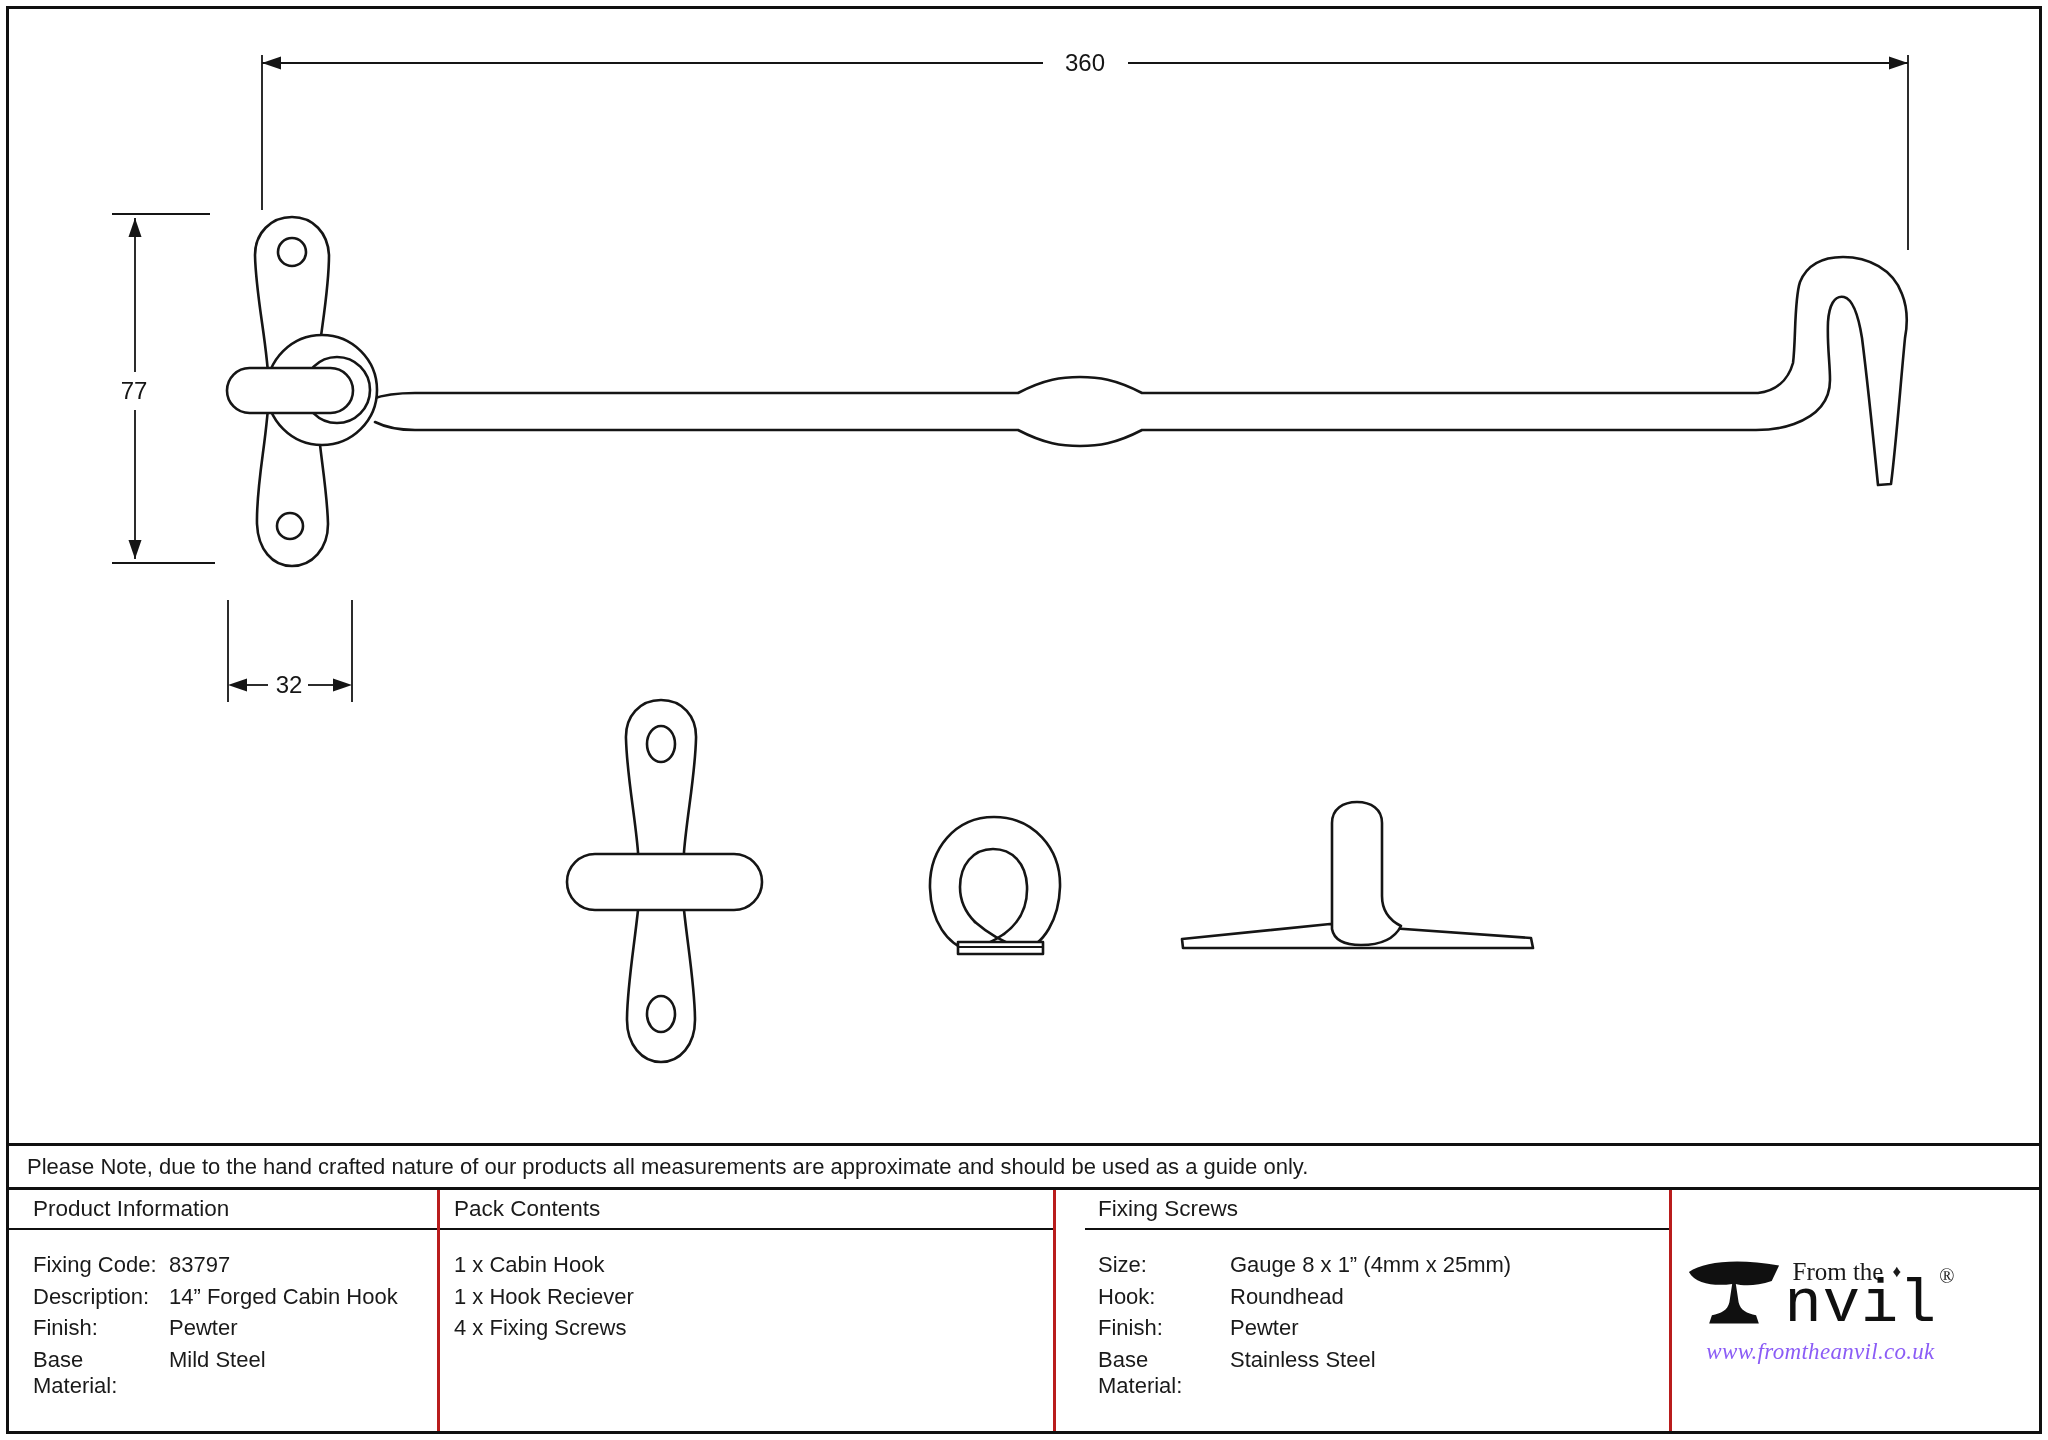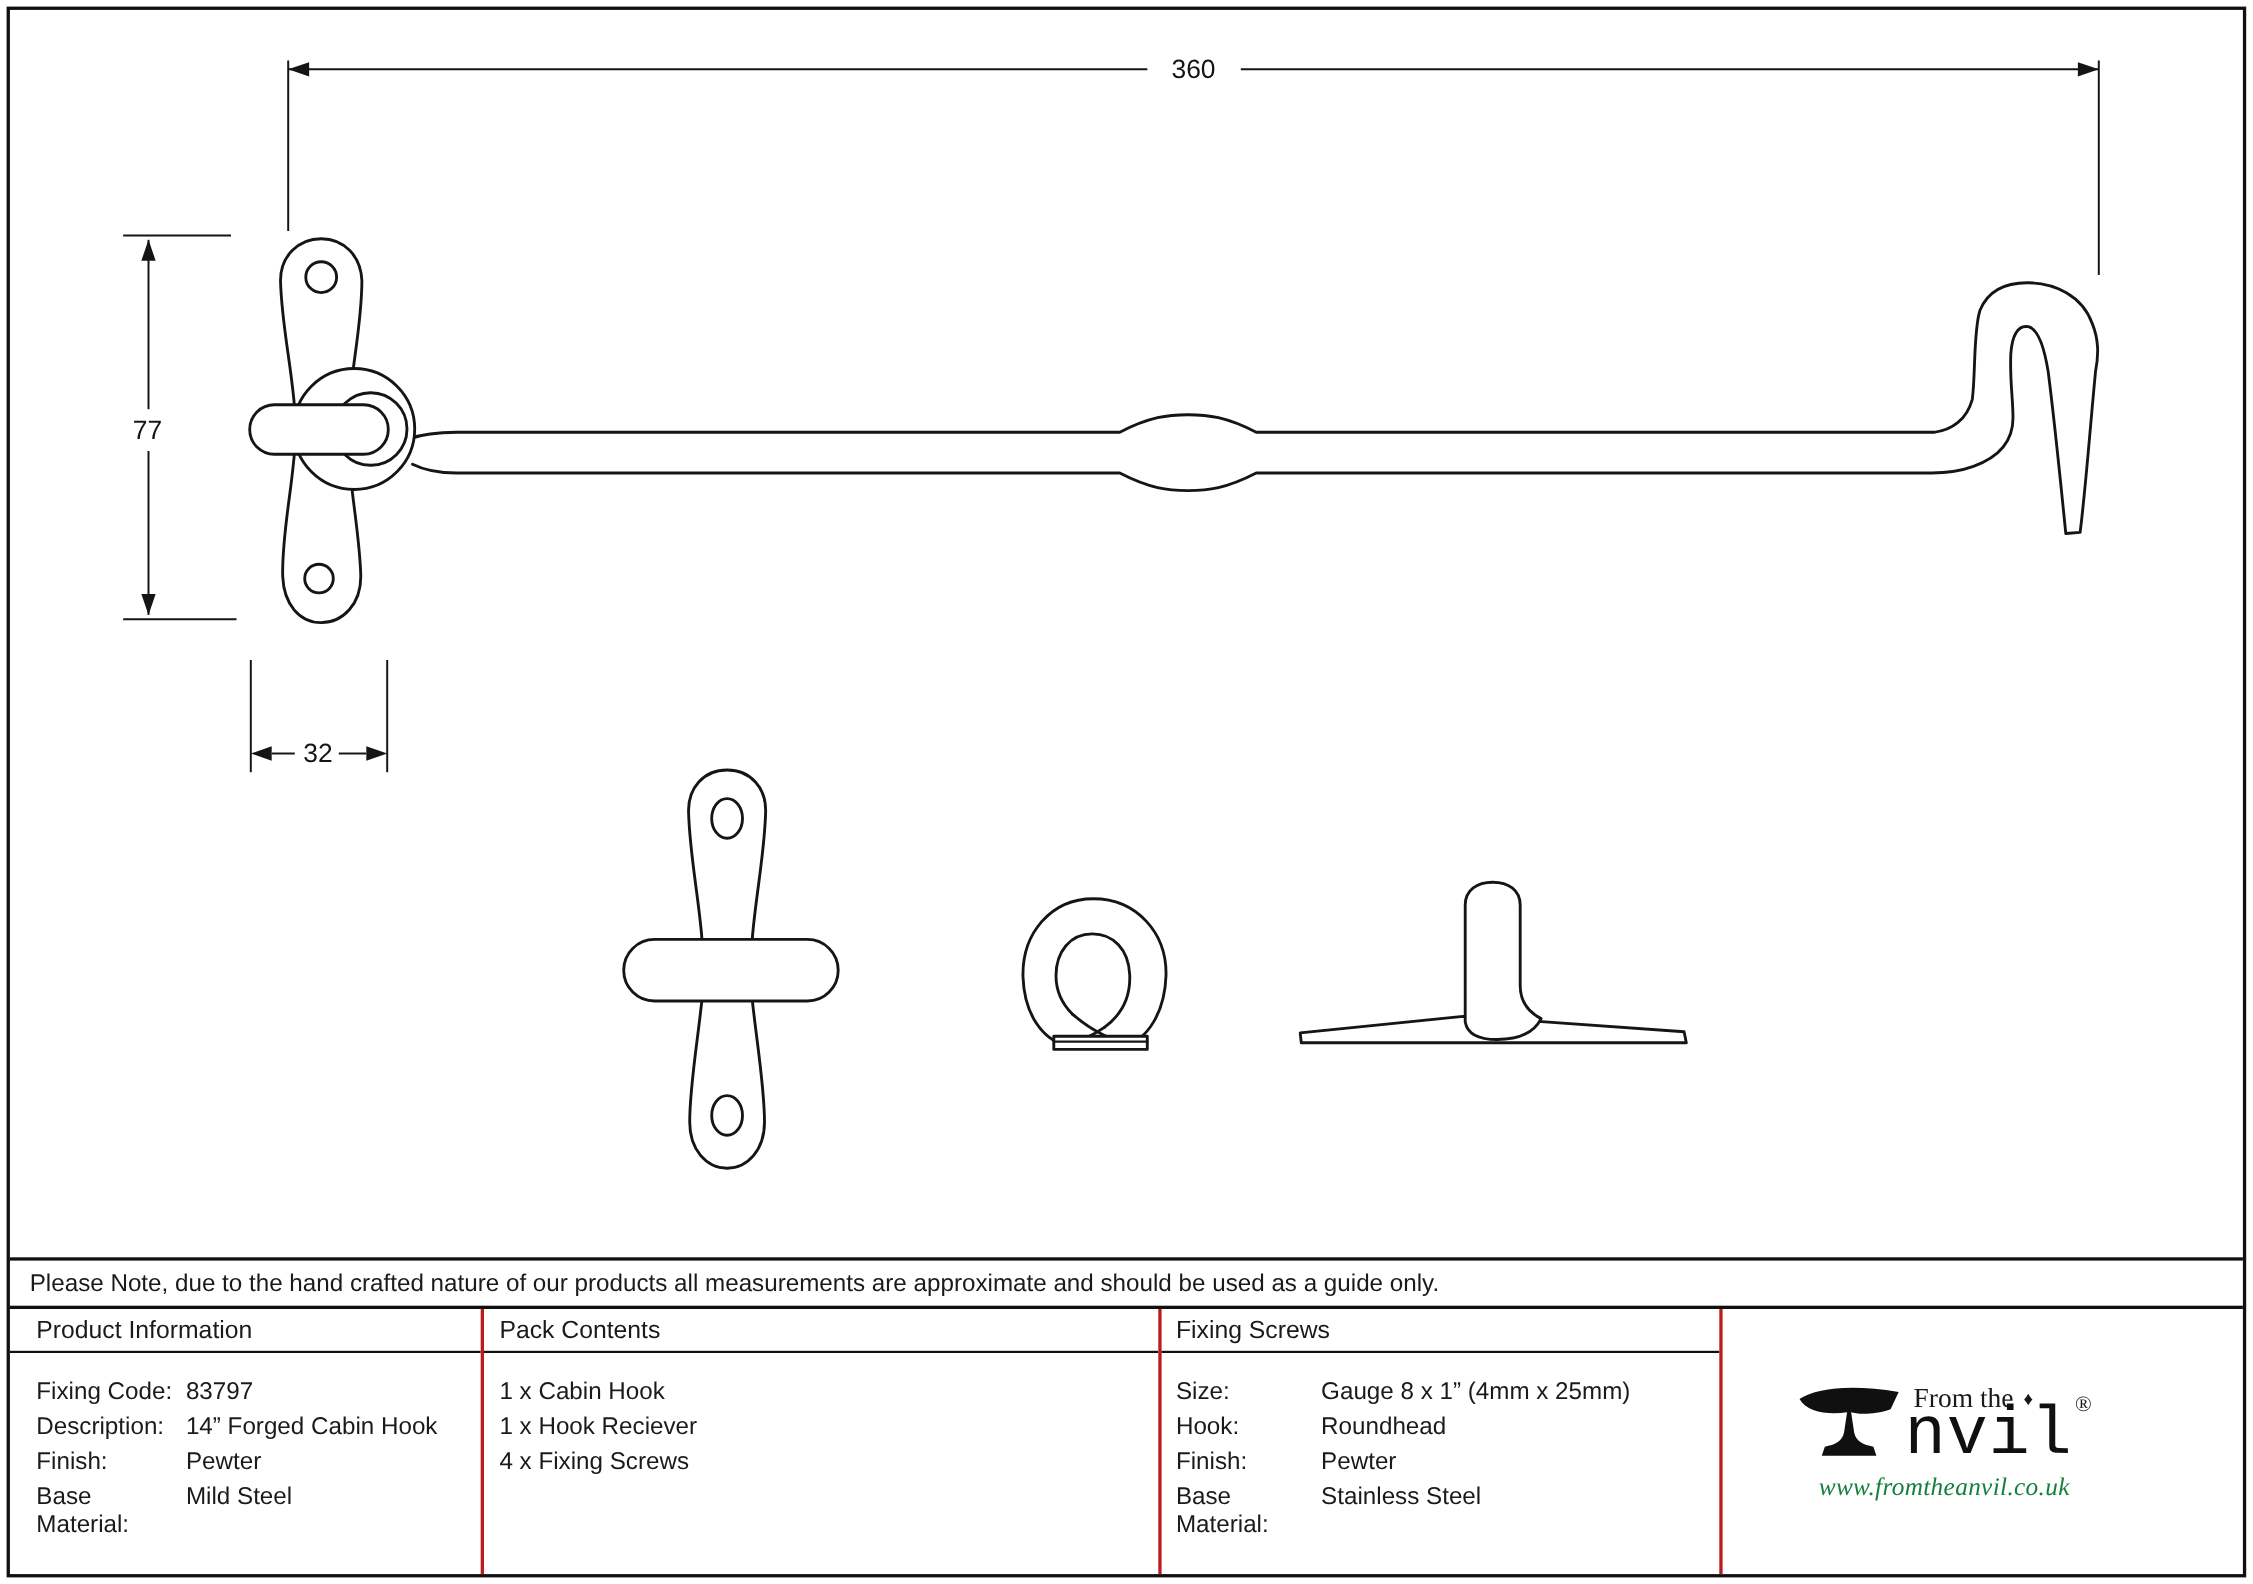--- a/index.html
+++ b/index.html
@@ -20,21 +20,21 @@
     font-size:22px;
   }
   .spec-table {
     position:absolute; left:0; right:0; top:1181px; bottom:0;
     display:flex;
   }
   .col { box-sizing:border-box; }
   .col + .col { border-left:3px solid #b91c1c; }
   .col-product { width:428px; }
   .col-pack    { width:616px; }
-  .col-screws  { width:510px; }
+  .col-screws  { width:616px;padding-left:29px; }
   .col-logo    { flex:1; display:flex; align-items:center; justify-content:center; }
   .col-header {
     height:40px; box-sizing:border-box; border-bottom:2px solid #101010;
     display:flex; align-items:center; font-size:22.5px;
   }
   .col-product .col-header, .col-product .rows { padding-left:24px; }
   .col-pack .col-header,    .col-pack .rows    { padding-left:14px; }
   .col-screws .col-header,  .col-screws .rows  { padding-left:13px; }
   .rows { padding-top:22px; }
   .row { display:flex; height:31.6px; font-size:22px; }
@@ -49,21 +49,21 @@
   }
   .logo-diamond { font-size:17px; line-height:1; }
   .logo-brand {
     font-family:Liberation Mono, monospace; font-size:62px; line-height:0.82;
     letter-spacing:1px; color:#101010;
   }
   .logo-reg { font-size:20px; font-family:"Liberation Serif", serif;
     position:relative; top:-38px; left:2px; }
   .logo-site {
     font-family:"Liberation Serif", serif; font-style:italic; font-size:23px;
-    margin-top:8px; letter-spacing:0.3px; color:#15803d;text-align:right;
+    margin-top:8px; letter-spacing:0.3px; color:#8b5cf6;text-align:right;
   }
   .dim-text { font-family:"Liberation Sans", sans-serif; font-size:24px; fill:#151515; }
 </style>
 </head>
 <body>
 
 <div class="page">
 
   <svg class="drawing" viewBox="0 0 2048 1440">
 

